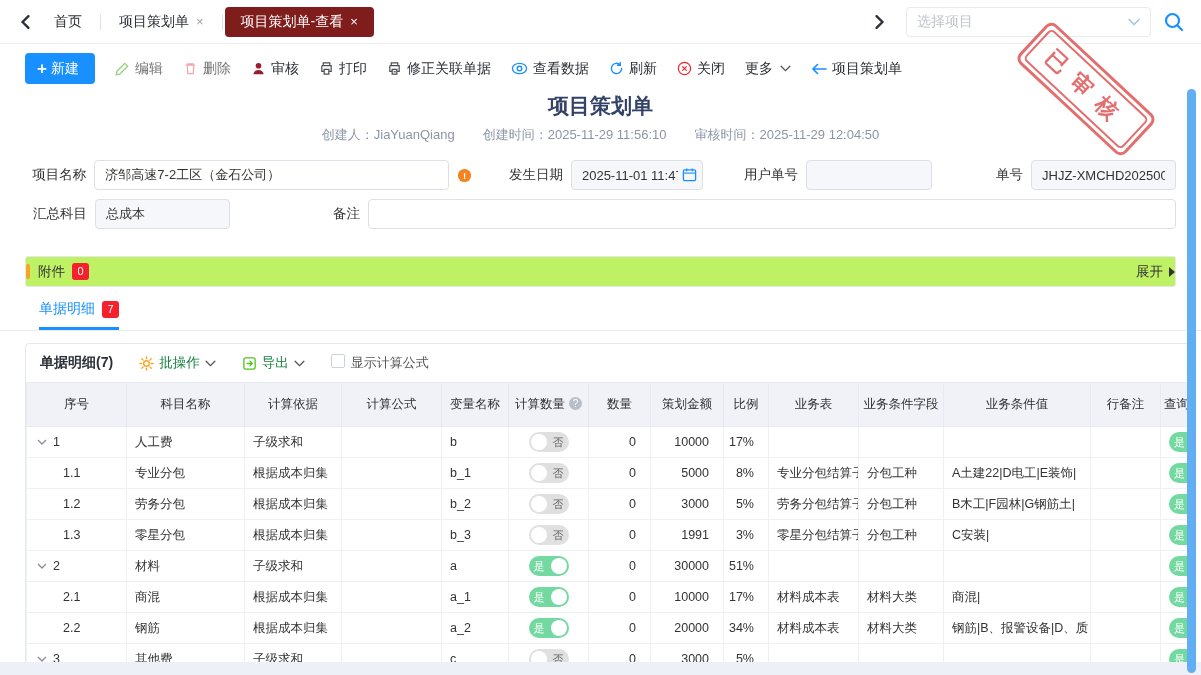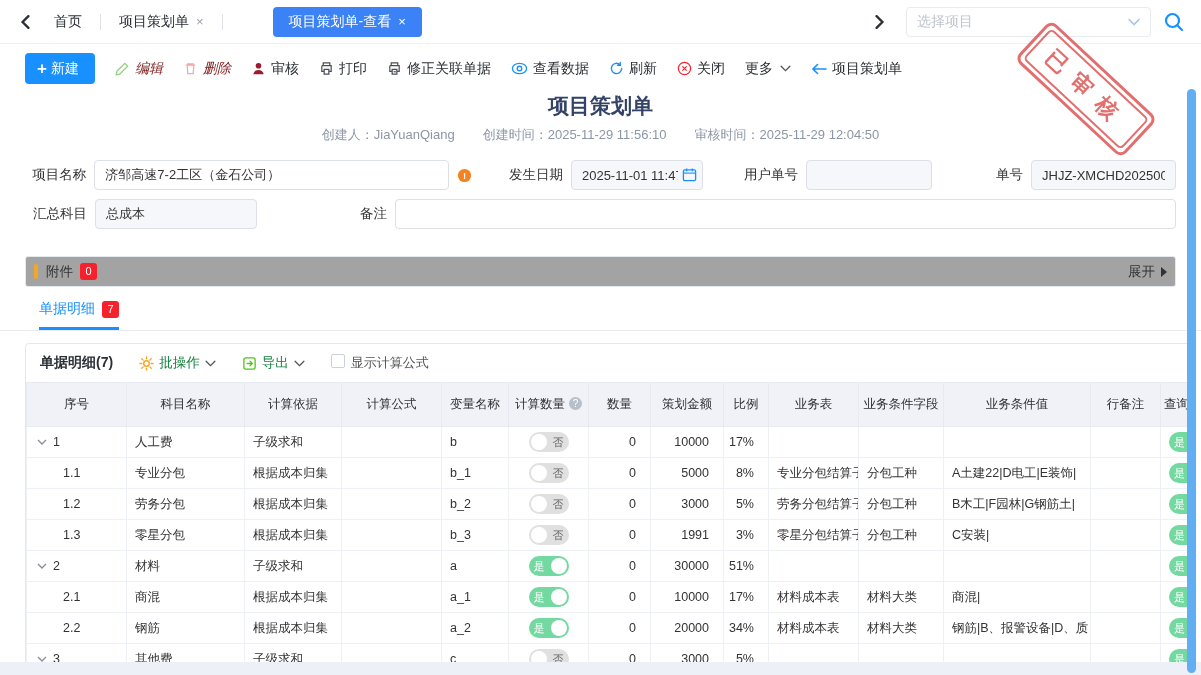--- a/index.html
+++ b/index.html
@@ -11,36 +11,36 @@
   svg { display:block; }
 
   
   .topbar { height:44px; display:flex; align-items:center; background:#fff;
             border-bottom:1px solid #eef0f3; padding:0 12px; }
   .nav-chev { width:26px; height:26px; display:flex; align-items:center; justify-content:center; cursor:pointer; }
   .tabs { display:flex; align-items:center; height:100%; }
   .tabdiv { width:1px; height:16px; background:#dfe3e8; margin:0 2px; }
   .tab { padding:0 16px; height:30px; display:flex; align-items:center; gap:7px; color:#2b2f36; cursor:pointer; white-space:nowrap; }
   .tab .x { color:#9aa1ab; font-size:13px; }
-  .tab.active { background:#3b82f6; color:#fff; border-radius:4px;margin-left:48px; }
+  .tab.active { background:#7f1d1d; color:#fff; border-radius:4px; }
   .tab.active .x { color:#fff; }
   .topbar .spacer { flex:1; }
   .proj-select { width:245px; height:30px; border:1px solid #e7eaef; border-radius:4px;
                  display:flex; align-items:center; padding:0 10px; margin:0 12px 0 14px; cursor:pointer; }
   .proj-select .ph { color:#c0c4cc; flex:1; font-size:14px; }
   .searchbtn { cursor:pointer; margin-right:4px; }
 
   
   .toolbar { display:flex; align-items:center; margin:9px 25px 0 25px; gap:20px; white-space:nowrap; }
   .btn-primary { background:#1890ff; color:#fff; border:none; border-radius:4px; height:31px;
                  padding:0 16px 0 12px; font-size:14px; display:flex; align-items:center; gap:4px; cursor:pointer;
                  font-family:inherit; }
   .btn-primary .plus { font-size:17px; font-weight:bold; }
   .tbtn { display:flex; align-items:center; gap:5px; cursor:pointer; font-size:14px; color:#2b2f36; background:none; border:none; font-family:inherit; }
-  .tbtn.disabled { color:#7f1d1d; cursor:default;font-style:italic; }
+  .tbtn.disabled { color:#737373; cursor:default; }
   .tbtn .chev { margin-left:2px; }
 
   
   .doc-head { text-align:center; margin-top:8px; position:relative; }
   .doc-title { font-size:21px; font-weight:bold; color:#334266; }
   .doc-meta { margin-top:6px; font-size:13px; color:#8d96a5; display:flex; justify-content:center; gap:28px; }
 
   
   .stamp { position:absolute; top:62px; right:42px; transform:rotate(43deg); transform-origin:center;
            border:3px solid #e05b5b; border-radius:8px; padding:3px; color:#e05b5b; opacity:.88; z-index:30; pointer-events:none; }
@@ -52,22 +52,22 @@
   .frow + .frow { margin-top:9px; }
   .flabel { font-size:13.5px; color:#333; text-align:right; white-space:nowrap; }
   .finput { height:30px; border:1px solid #dcdfe6; border-radius:4px; background:#fff; font-size:13px;
             color:#333; padding:0 10px; font-family:inherit; }
   .finput.gray { background:#f5f7fa; }
   .w-label { width:62px; margin-right:8px; }
   .date-wrap { position:relative; }
   .date-wrap .cal { position:absolute; right:6px; top:7px; }
 
   
-  .attach { margin:27px 25px 0 25px; height:31px; background:#a3a3a3; border:1px solid #e4e8f0; border-radius:3px;
-            display:flex; align-items:center; padding:0 8px; }
+  .attach { margin:27px 25px 0 25px; height:31px; background:#bef264; border:1px solid #e4e8f0; border-radius:3px;
+            display:flex; align-items:center; padding:0 0; }
   .orange-mark { width:4px; height:15px; border-radius:2px; background:#f5a623; margin-right:8px; }
   .attach-label { font-size:13.5px; color:#333; }
   .badge { display:inline-block; min-width:17px; height:17px; background:#f5222d; color:#fff; font-size:11px;
            line-height:17px; text-align:center; border-radius:3px; margin-left:7px; padding:0 3px; }
   .attach .spacer { flex:1; }
   .expand { display:flex; align-items:center; gap:6px; font-size:13.5px; color:#333; cursor:pointer; }
   .tri-right { width:0; height:0; border-left:6px solid #333; border-top:5px solid transparent; border-bottom:5px solid transparent; }
 
   
   .tabs2 { margin-top:13px; padding-left:39px; border-bottom:1px solid #e9edf3; }
@@ -261,21 +261,21 @@
           </svg>
       </span>
     </span>
     <span class="flabel" style="width:96px; margin-right:8px;">用户单号</span>
     <input class="finput gray" style="width: 126px;" readonly="" value="">
     <span class="flabel" style="width:92px; margin-right:8px;">单号</span>
     <input class="finput gray" style="width: 145px;" readonly="" value="JHJZ-XMCHD20250000">
   </div>
   <div class="frow">
     <span class="flabel w-label">汇总科目</span>
-    <input class="finput gray" style="width: 162px;" readonly="" value="总成本">
+    <input class="finput gray" style="width: 135px;" readonly="" value="总成本">
     <span class="flabel" style="width:130px; margin-right:8px;">备注</span>
     <input class="finput" style="flex: 1 1 0%;" readonly="" value="">
   </div>
 </div>
 
 <div class="attach">
   <span class="orange-mark"></span>
   <span class="attach-label">附件</span>
   <span class="badge">0</span>
   <span class="spacer"></span>

